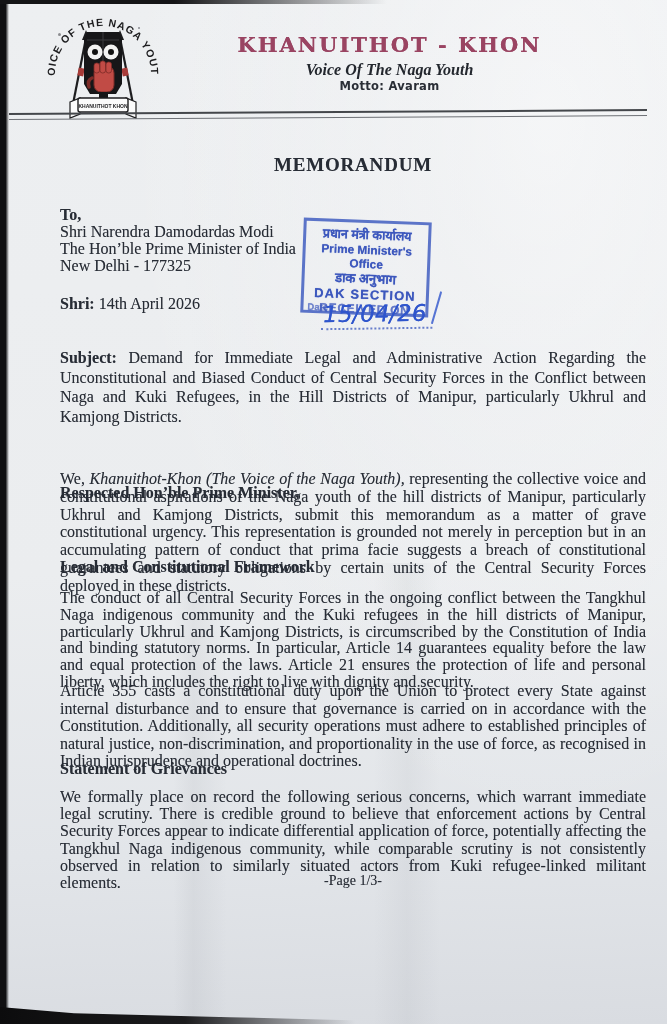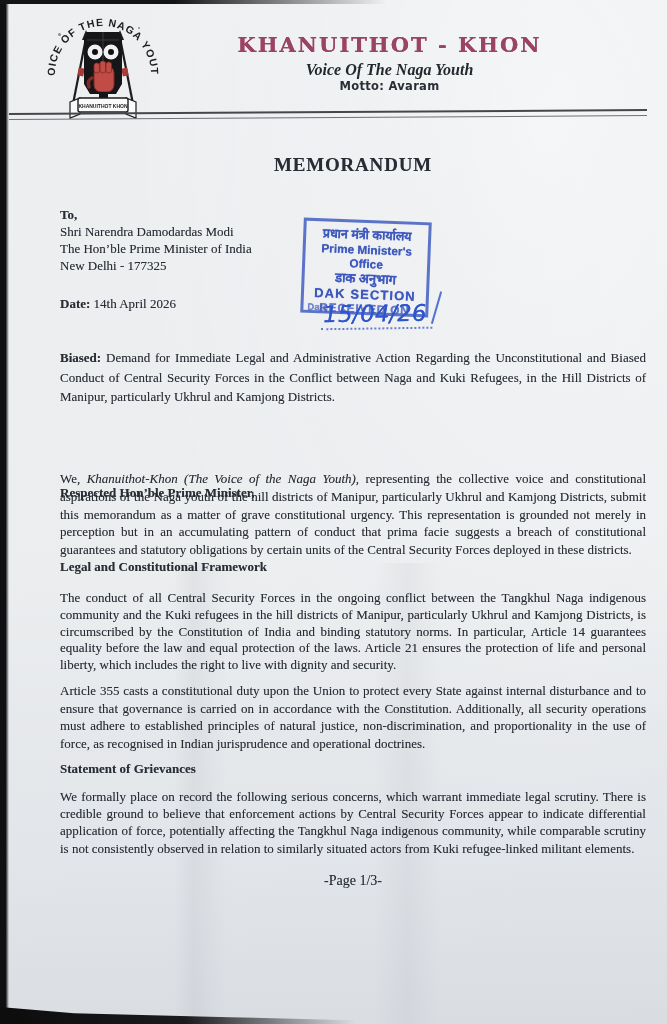--- a/index.html
+++ b/index.html
@@ -30,21 +30,21 @@
   .org-title{font-family:"DejaVu Serif", serif;font-weight:bold;font-size:21px;
     letter-spacing:2px;color:#9a4462;text-shadow:0 0 .5px #9a4462;}
   .org-subtitle{font-family:"Liberation Serif", serif;font-weight:bold;font-style:italic;
     font-size:16px;color:#23272e;margin-top:4px;}
   .org-motto{font-family:"DejaVu Sans", sans-serif;font-size:11.5px;font-weight:600;
     color:#2a2e36;margin-top:0;letter-spacing:.3px;}
   .rule{position:absolute;left:9px;right:20px;top:111px;height:4px;
     border-top:2px solid #44474b;border-bottom:1px solid #6e7176;transform:rotate(-.35deg);}
 
   
-  .col{position:absolute;left:60px;width:586px;font-size:13px;line-height:17.5px;
+  .col{position:absolute;left:60px;width:586px;font-size:16px;line-height:17.5px;
     text-align:justify;color:#272c35;text-shadow:0 0 .4px rgba(39,44,53,.35);}
   b,.b{font-weight:bold;}
   .memo-heading{top:156px;font-weight:bold;font-size:19px;letter-spacing:.8px;text-align:center;}
   .address{top:206px;line-height:17px;text-align:left;}
   .dateline{top:295px;text-align:left;}
   .subject{top:348px;line-height:19.5px;}
   .greeting{top:442px;font-weight:bold;margin-top:42px;}
   .p1{top:470px;line-height:17.8px;}
   .h-legal{top:558px;font-weight:bold;}
   .p2{top:590px;line-height:16.8px;}
@@ -142,27 +142,27 @@
     <div class="en1">Prime Minister's Office</div>
     <div class="hi2">डाक अनुभाग</div>
     <div class="en2">DAK SECTION</div>
     <div class="en3">RECEIVED ON</div>
     <div class="datelabel">Date</div>
     <div class="hand">15/04/26</div>
     <div class="flourish"></div>
   </div>
 
   <div class="col dateline">
-    <span class="b">Date:</span>
+    <span class="b">Shri:</span>
     <span> </span>
     <span>14th April 2026</span>
   </div>
 
   <div class="col subject">
-    <span class="b">Biased:</span>
+    <span class="b">Subject:</span>
     <span> </span>
     <span>Demand for Immediate Legal and Administrative Action Regarding the Unconstitutional and Biased Conduct of Central Security Forces in the Conflict between Naga and Kuki Refugees, in the Hill Districts of Manipur, particularly Ukhrul and Kamjong Districts.</span>
   </div>
 
   <div class="col greeting">Respected Hon’ble Prime Minister,</div>
 
   <div class="col p1">
     <span>We, </span><i>Khanuithot-Khon (The Voice of the Naga Youth),</i><span> representing the collective voice and constitutional aspirations of the Naga youth of the hill districts of Manipur, particularly Ukhrul and Kamjong Districts, submit this memorandum as a matter of grave constitutional urgency. This representation is grounded not merely in perception but in an accumulating pattern of conduct that prima facie suggests a breach of constitutional guarantees and statutory obligations by certain units of the Central Security Forces deployed in these districts.</span>
   </div>
 

